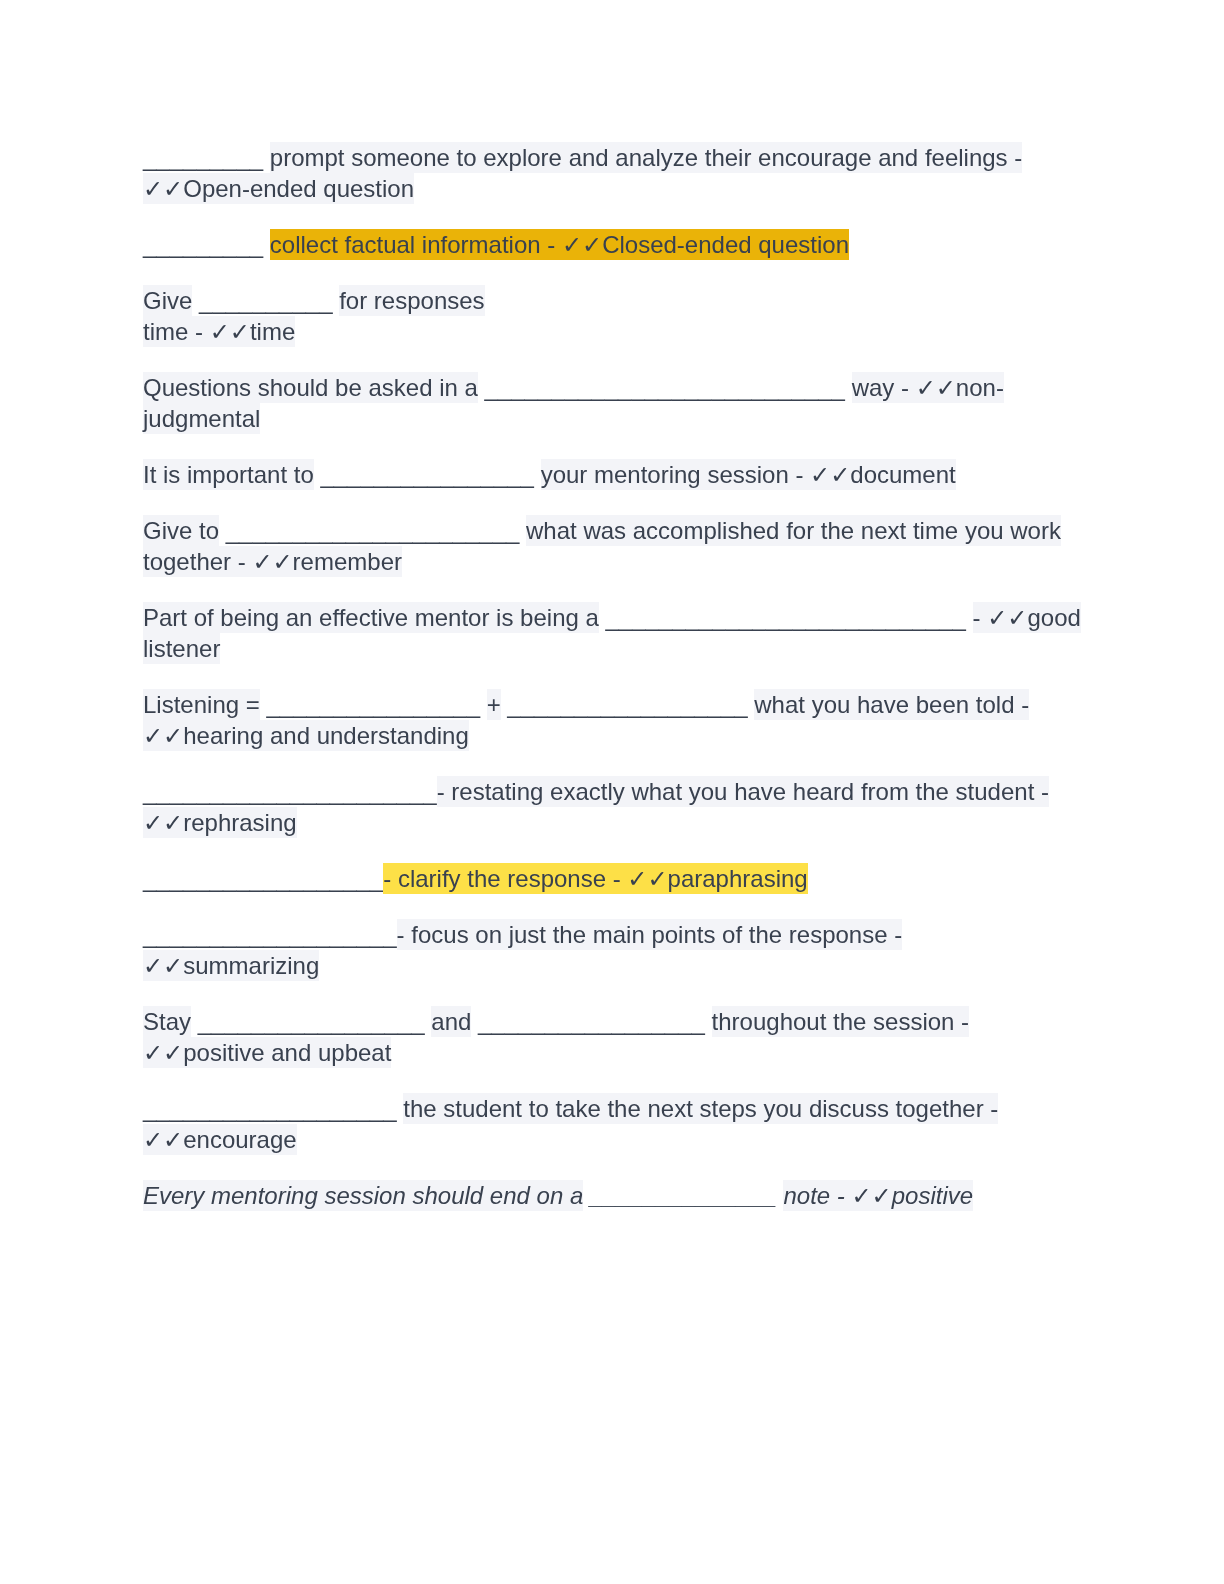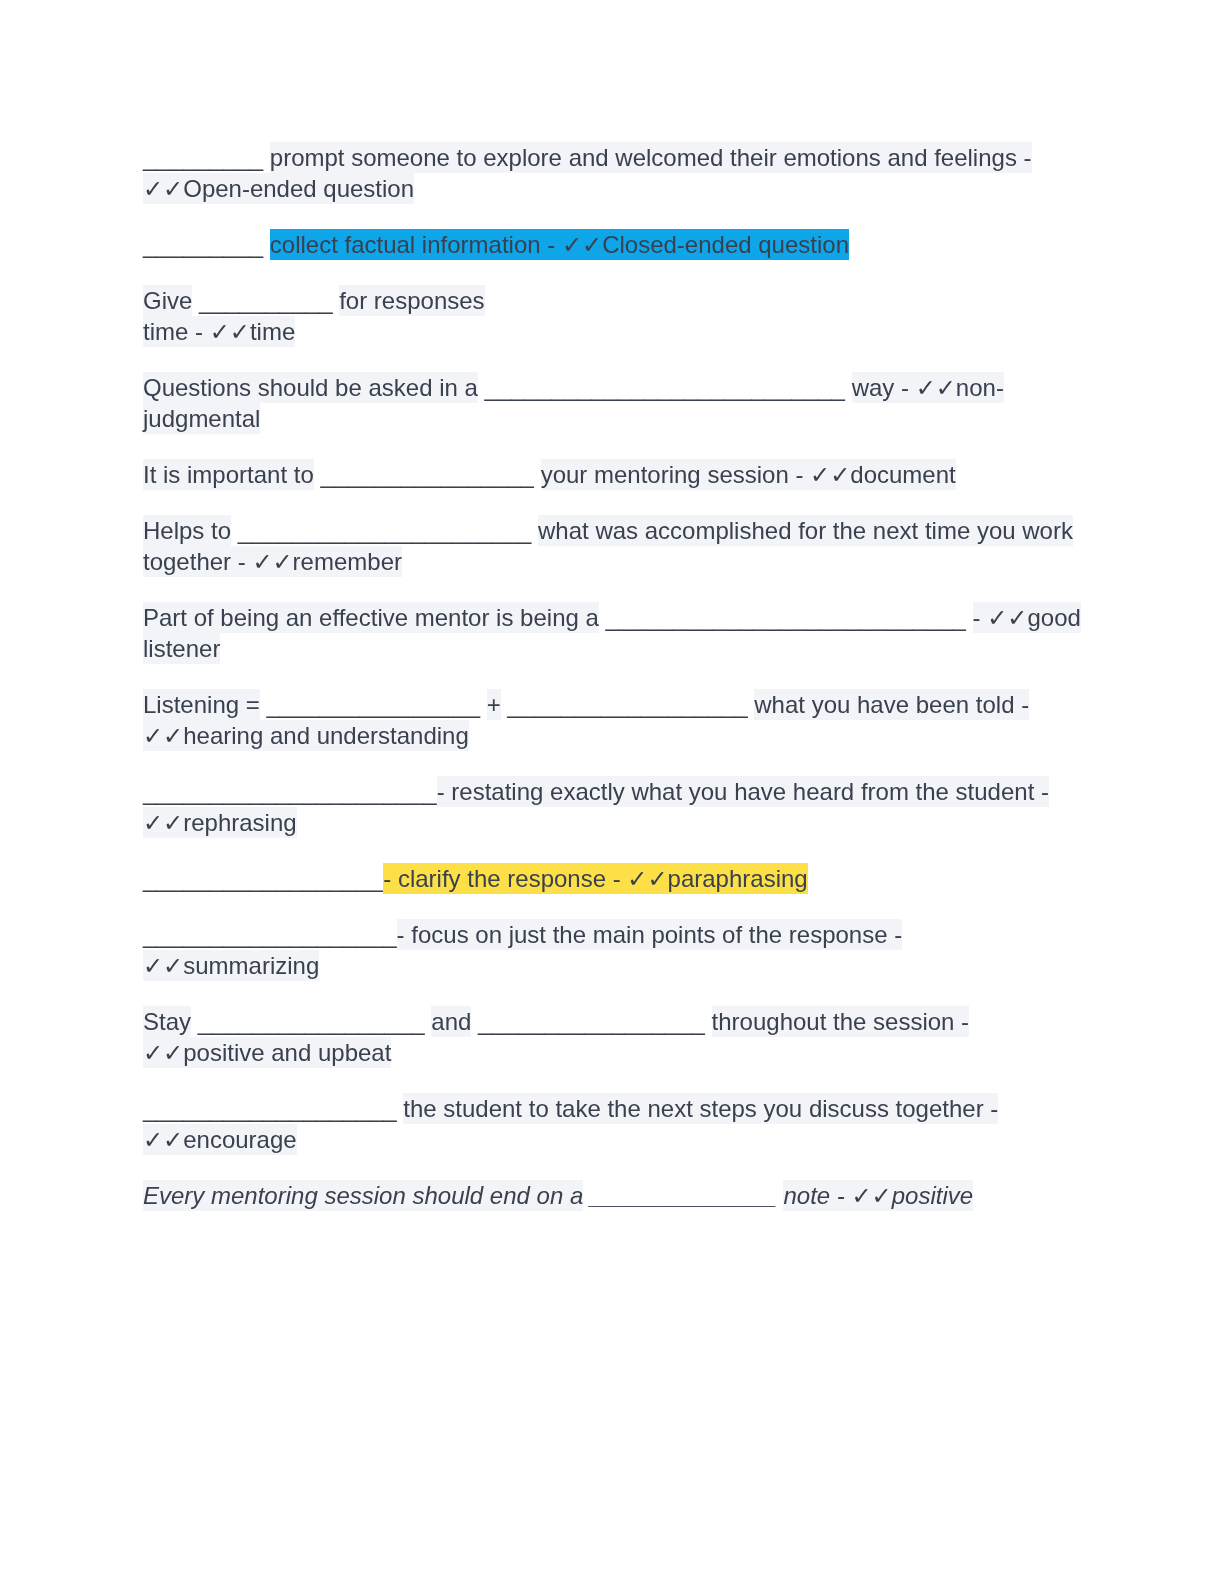--- a/index.html
+++ b/index.html
@@ -52,26 +52,26 @@
     background: transparent;
     color: #39414f;
   }
 </style>
 </head>
 <body style="background: rgb(255, 255, 255);">
 
 <div class="page">
   <div class="content">
     <div id="doc-body">
-        <p class="para" style="color: rgb(57, 65, 79);"><span class="blank">_________ </span><span class="hl" style="background: rgb(243, 244, 248);">prompt someone to explore and welcomed their emotions and feelings - ✓✓Open-ended question</span></p>
-        <p class="para" style="color: rgb(57, 65, 79);"><span class="blank">_________ </span><span class="hl" style="background: #0ea5e9;">collect factual information - ✓✓Closed-ended question</span></p>
+        <p class="para" style="color: rgb(57, 65, 79);"><span class="blank">_________ </span><span class="hl" style="background: rgb(243, 244, 248);">prompt someone to explore and analyze their encourage and feelings - ✓✓Open-ended question</span></p>
+        <p class="para" style="color: rgb(57, 65, 79);"><span class="blank">_________ </span><span class="hl" style="background: #eab308;">collect factual information - ✓✓Closed-ended question</span></p>
         <p class="para" style="color: rgb(57, 65, 79);"><span class="hl" style="background: rgb(243, 244, 248);">Give</span><span class="blank"> __________ </span><span class="hl" style="background: rgb(243, 244, 248);">for responses</span><br><span class="hl" style="background: rgb(243, 244, 248);">time - ✓✓time</span></p>
         <p class="para" style="color: rgb(57, 65, 79);"><span class="hl" style="background: rgb(243, 244, 248);">Questions should be asked in a</span><span class="blank"> ___________________________ </span><span class="hl" style="background: rgb(243, 244, 248);">way - ✓✓non-judgmental</span></p>
         <p class="para" style="color: rgb(57, 65, 79);"><span class="hl" style="background: rgb(243, 244, 248);">It is important to</span><span class="blank"> ________________ </span><span class="hl" style="background: rgb(243, 244, 248);">your mentoring session - ✓✓document</span></p>
-        <p class="para" style="color: rgb(57, 65, 79);"><span class="hl" style="background: rgb(243, 244, 248);">Helps to</span><span class="blank"> ______________________ </span><span class="hl" style="background: rgb(243, 244, 248);">what was accomplished for the next time you work together - ✓✓remember</span></p>
+        <p class="para" style="color: rgb(57, 65, 79);"><span class="hl" style="background: rgb(243, 244, 248);">Give to</span><span class="blank"> ______________________ </span><span class="hl" style="background: rgb(243, 244, 248);">what was accomplished for the next time you work together - ✓✓remember</span></p>
         <p class="para" style="color: rgb(57, 65, 79);"><span class="hl" style="background: rgb(243, 244, 248);">Part of being an effective mentor is being a</span><span class="blank"> ___________________________ </span><span class="hl" style="background: rgb(243, 244, 248);">- ✓✓good listener</span></p>
         <p class="para" style="color: rgb(57, 65, 79);"><span class="hl" style="background: rgb(243, 244, 248);">Listening =</span><span class="blank"> ________________ </span><span class="hl" style="background: rgb(243, 244, 248);">+</span><span class="blank"> __________________ </span><span class="hl" style="background: rgb(243, 244, 248);">what you have been told - ✓✓hearing and understanding</span></p>
         <p class="para" style="color: rgb(57, 65, 79);"><span class="blank">______________________</span><span class="hl" style="background: rgb(243, 244, 248);">- restating exactly what you have heard from the student - ✓✓rephrasing</span></p>
         <p class="para" style="color: rgb(57, 65, 79);"><span class="blank">__________________</span><span class="hl" style="background: #fde047;">- clarify the response - ✓✓paraphrasing</span></p>
         <p class="para" style="color: rgb(57, 65, 79);"><span class="blank">___________________</span><span class="hl" style="background: rgb(243, 244, 248);">- focus on just the main points of the response - ✓✓summarizing</span></p>
         <p class="para" style="color: rgb(57, 65, 79);"><span class="hl" style="background: rgb(243, 244, 248);">Stay</span><span class="blank"> _________________ </span><span class="hl" style="background: rgb(243, 244, 248);">and</span><span class="blank"> _________________ </span><span class="hl" style="background: rgb(243, 244, 248);">throughout the session - ✓✓positive and upbeat</span></p>
         <p class="para" style="color: rgb(57, 65, 79);"><span class="blank">___________________ </span><span class="hl" style="background: rgb(243, 244, 248);">the student to take the next steps you discuss together - ✓✓encourage</span></p>
         <p class="para" style="color: rgb(57, 65, 79); font-style: italic;"><span class="hl" style="background: rgb(243, 244, 248);">Every mentoring session should end on a</span><span class="blank"> ______________ </span><span class="hl" style="background: rgb(243, 244, 248);">note - ✓✓positive</span></p>
       </div>
   </div>

